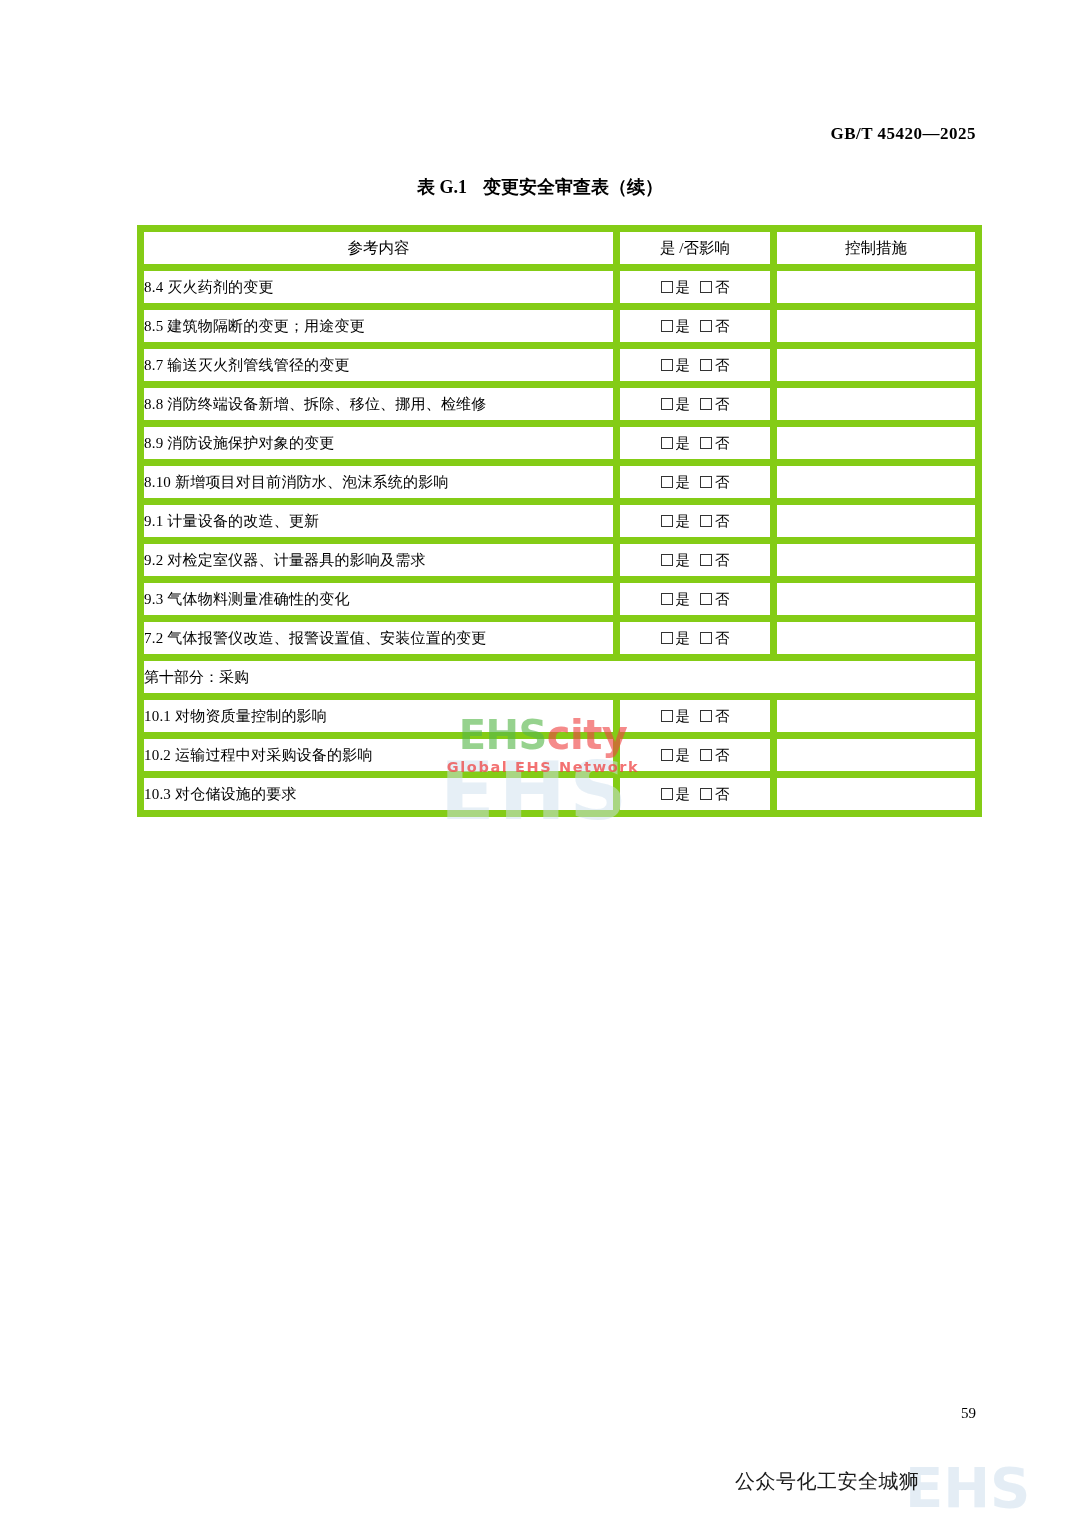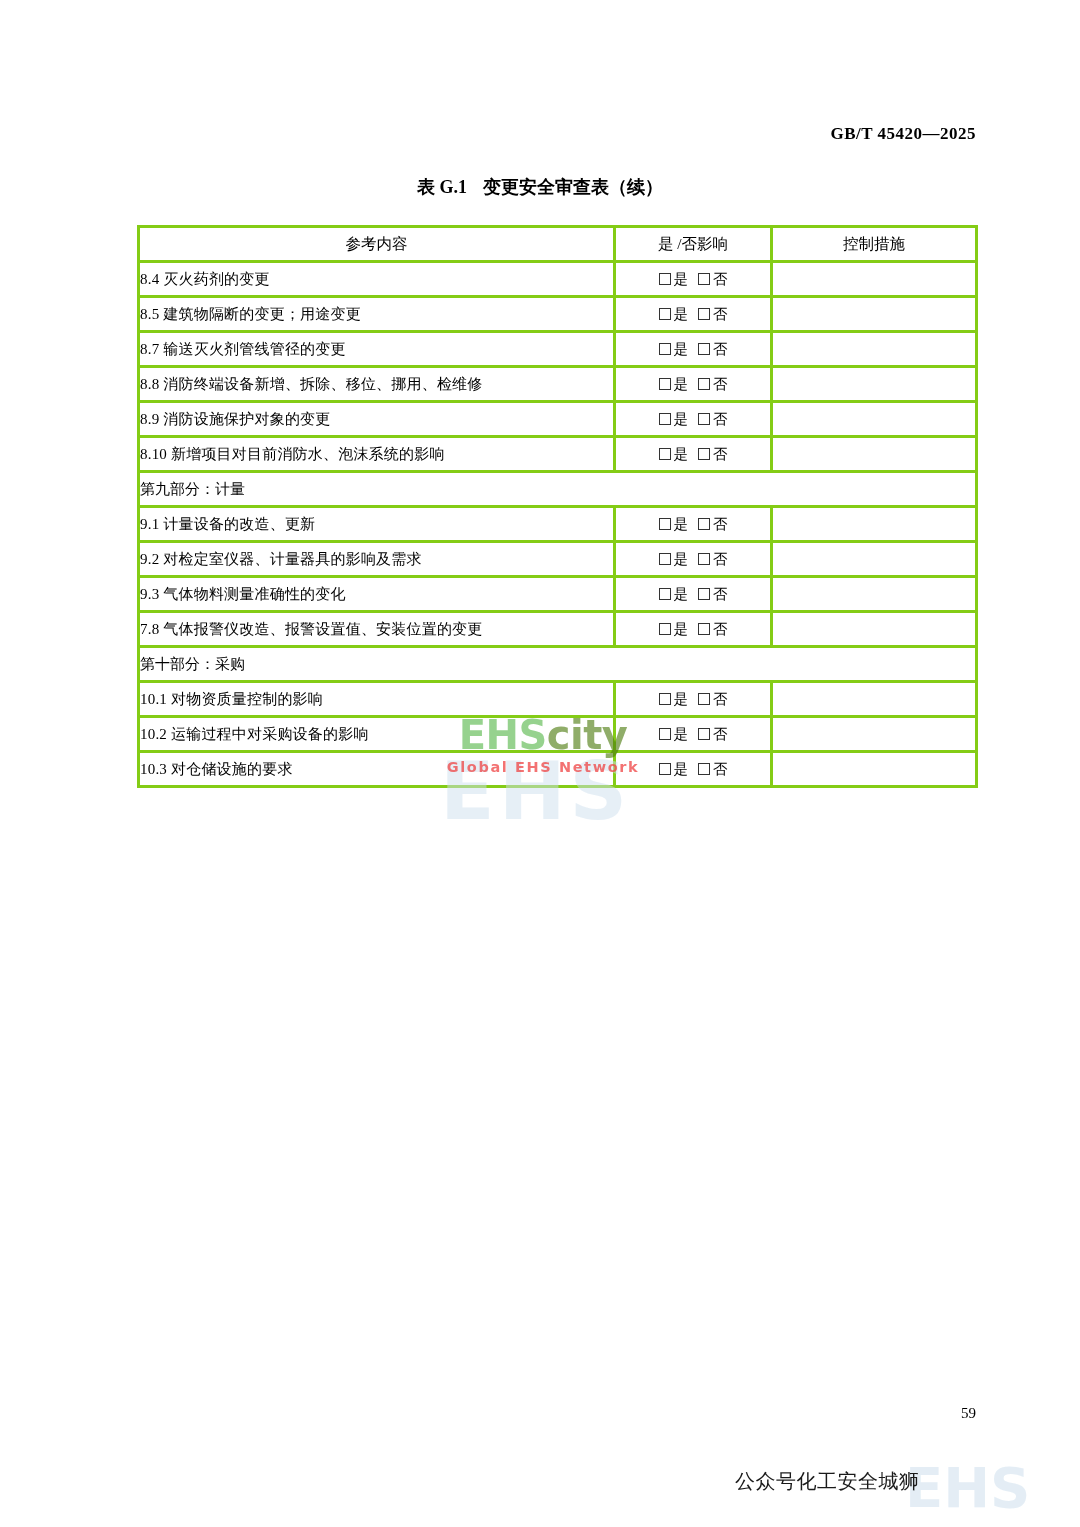--- a/index.html
+++ b/index.html
@@ -46,21 +46,21 @@
   table.checklist {
     position: absolute;
     top: 225px;
     left: 137px;
     width: 838px;
     border-collapse: collapse;
     table-layout: fixed;
     font-size: 15px;
   }
   table.checklist td, table.checklist th {
-    border: 3px solid #84cc16;
+    border: 7px solid #84cc16;
     padding: 0;
     height: 32px;
     vertical-align: middle;
     font-weight: normal;
   }
   .col-a { width: 476px; }
   .col-b { width: 157px; }
   .col-c { width: 205px; }
 
   th.hdr {
@@ -106,21 +106,21 @@
   }
   .wm-main {
     font-family: "DejaVu Sans", sans-serif;
     font-size: 40px;
     font-weight: bold;
     color: #57b84a;
     opacity: 0.62;
     letter-spacing: -0.5px;
     line-height: 1;
   }
-  .wm-main .wm-c { color: #4d7c0f; }
+  .wm-main .wm-c { color: #ef4444; }
   .wm-sub {
     margin-top: 4px;
     font-family: "DejaVu Sans", sans-serif;
     font-size: 14.5px;
     font-weight: bold;
     color: #ef4444;
     opacity: 0.75;
     letter-spacing: 1.6px;
   }
   .wm-ghost {
@@ -220,39 +220,36 @@
           <td class="item">8.9 消防设施保护对象的变更</td>
           <td class="yn"><span><span class="box"></span>是</span><span class="yn-gap"></span><span><span class="box"></span>否</span></td>
           <td class="ctrl"></td>
         </tr>
         <tr>
           <td class="item">8.10 新增项目对目前消防水、泡沫系统的影响</td>
           <td class="yn"><span><span class="box"></span>是</span><span class="yn-gap"></span><span><span class="box"></span>否</span></td>
           <td class="ctrl"></td>
         </tr>
         <tr>
-          <td class="section" colspan="3">第九部分：计量</td>
-        </tr>
-        <tr>
           <td class="item">9.1 计量设备的改造、更新</td>
           <td class="yn"><span><span class="box"></span>是</span><span class="yn-gap"></span><span><span class="box"></span>否</span></td>
           <td class="ctrl"></td>
         </tr>
         <tr>
           <td class="item">9.2 对检定室仪器、计量器具的影响及需求</td>
           <td class="yn"><span><span class="box"></span>是</span><span class="yn-gap"></span><span><span class="box"></span>否</span></td>
           <td class="ctrl"></td>
         </tr>
         <tr>
           <td class="item">9.3 气体物料测量准确性的变化</td>
           <td class="yn"><span><span class="box"></span>是</span><span class="yn-gap"></span><span><span class="box"></span>否</span></td>
           <td class="ctrl"></td>
         </tr>
         <tr>
-          <td class="item">7.8 气体报警仪改造、报警设置值、安装位置的变更</td>
+          <td class="item">7.2 气体报警仪改造、报警设置值、安装位置的变更</td>
           <td class="yn"><span><span class="box"></span>是</span><span class="yn-gap"></span><span><span class="box"></span>否</span></td>
           <td class="ctrl"></td>
         </tr>
         <tr>
           <td class="section" colspan="3">第十部分：采购</td>
         </tr>
         <tr>
           <td class="item">10.1 对物资质量控制的影响</td>
           <td class="yn"><span><span class="box"></span>是</span><span class="yn-gap"></span><span><span class="box"></span>否</span></td>
           <td class="ctrl"></td>

